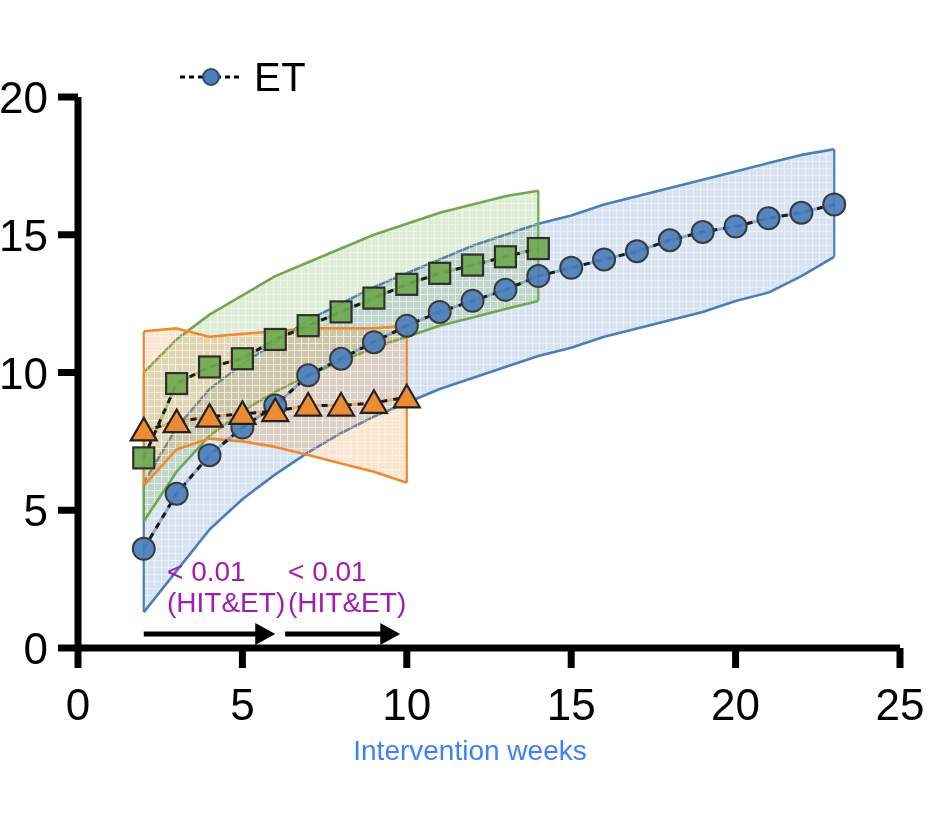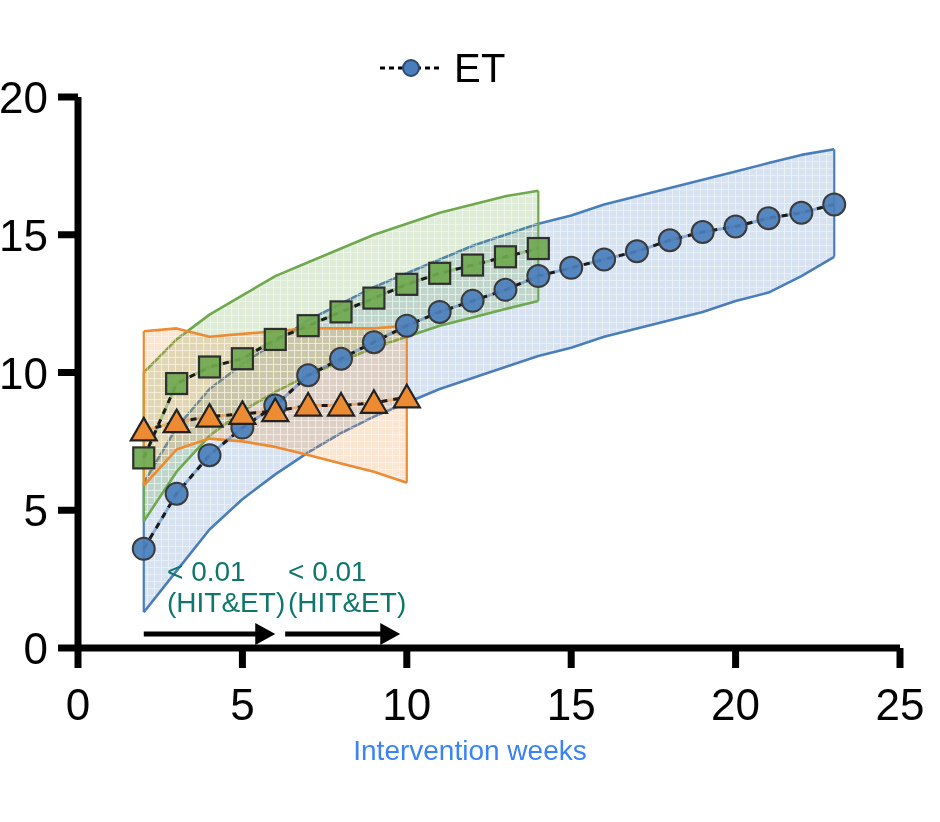--- a/index.html
+++ b/index.html
@@ -9,37 +9,37 @@
     font-family:"Liberation Sans", sans-serif;
     overflow:hidden;
     position:relative;
   }
   #stage{position:relative;width:940px;height:822px;}
   #plot{position:absolute;left:0;top:0;width:940px;height:822px;}
   .legend-wrap{
     position:absolute;
     left:180px;top:48px;
     width:560px;height:58px;
-    display:flex;align-items:center;gap:9px;flex-direction:column;
+    display:flex;align-items:center;gap:9px;
   }
   .legend-item{display:flex;align-items:center;}
   .legend-item .dashes{width:62px;height:24px;display:block;}
   .legend-item .lbl{
     font-size:40px;color:#000;letter-spacing:0.5px;
     margin-left:12px;margin-right:34px;line-height:1;
     white-space:nowrap;
   }
   .axis-title{
     position:absolute;
     left:0;top:735px;width:940px;
     text-align:center;
     font-size:28px;color:#3b82f6;
   }
   .annot{
-    position:absolute;color:#0f766e;font-size:28px;line-height:1.12;
+    position:absolute;color:#a21caf;font-size:28px;line-height:1.12;
     white-space:nowrap;
   }
   .annot.a1{left:167px;top:556px;}
   .annot.a2{left:288px;top:556px;}
 </style>
 </head>
 <body>
 
 <div id="stage">
 

